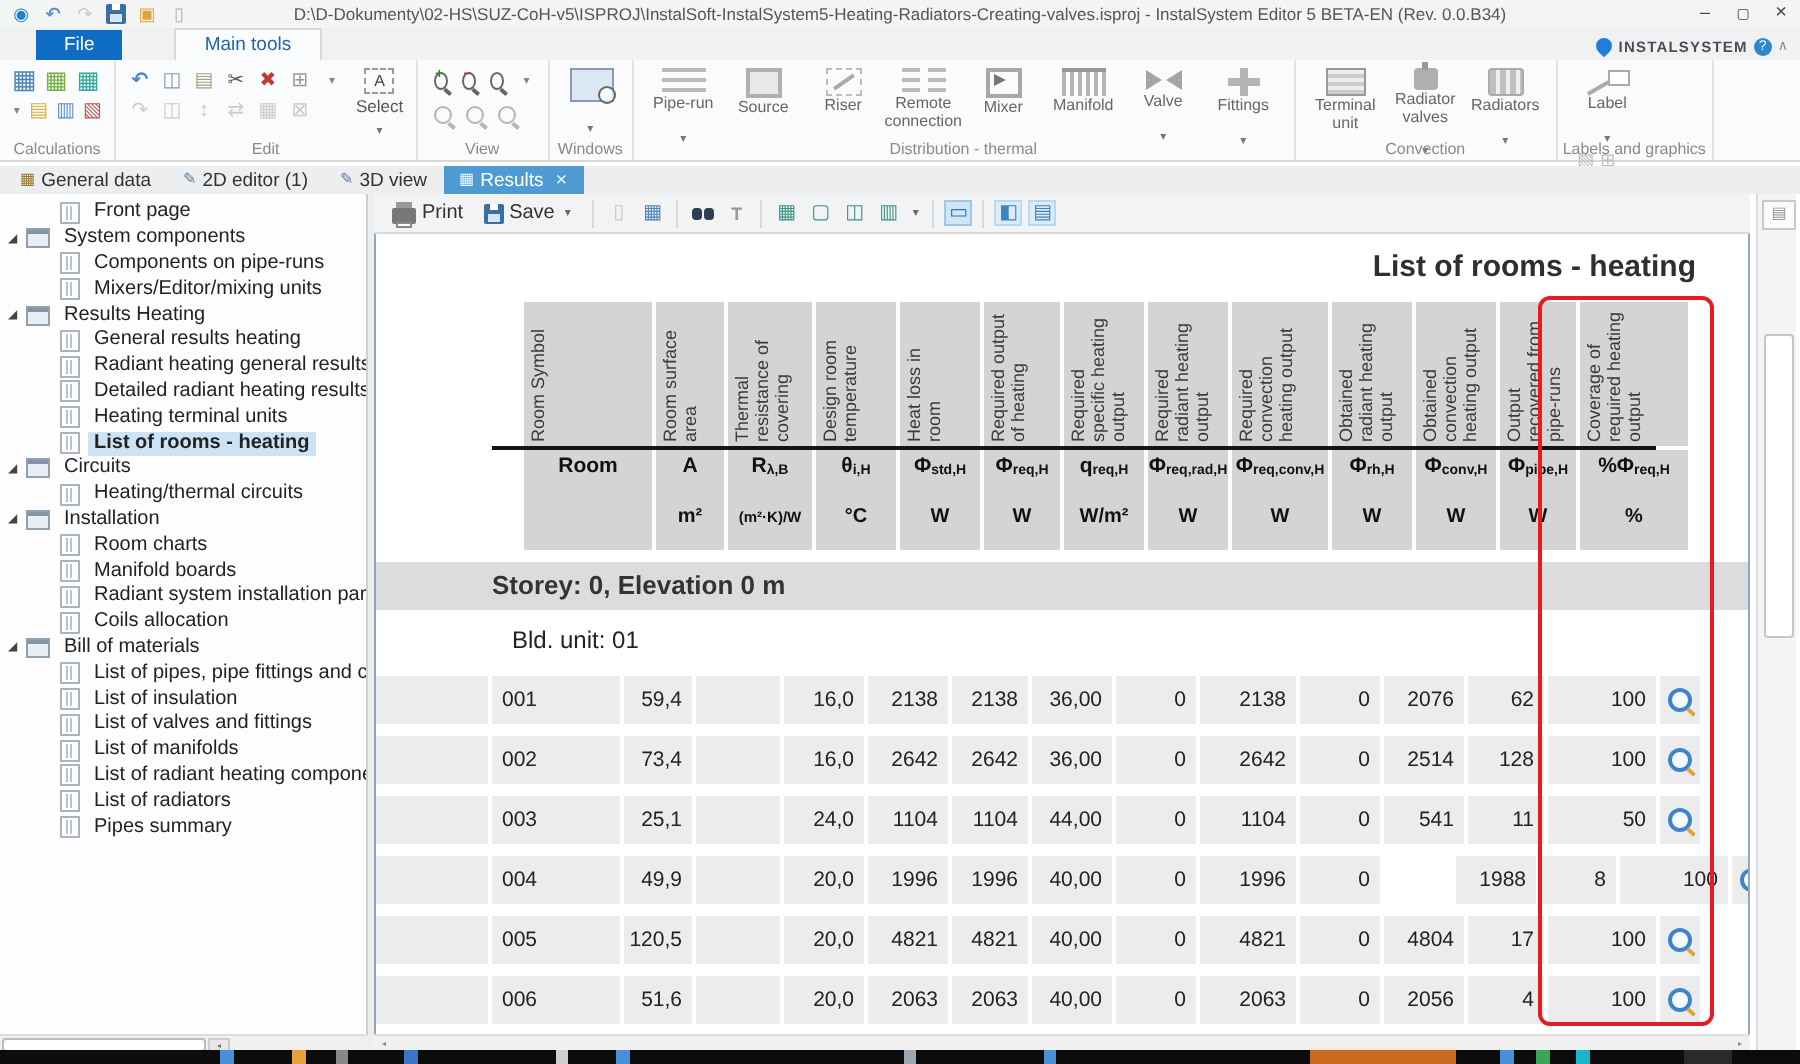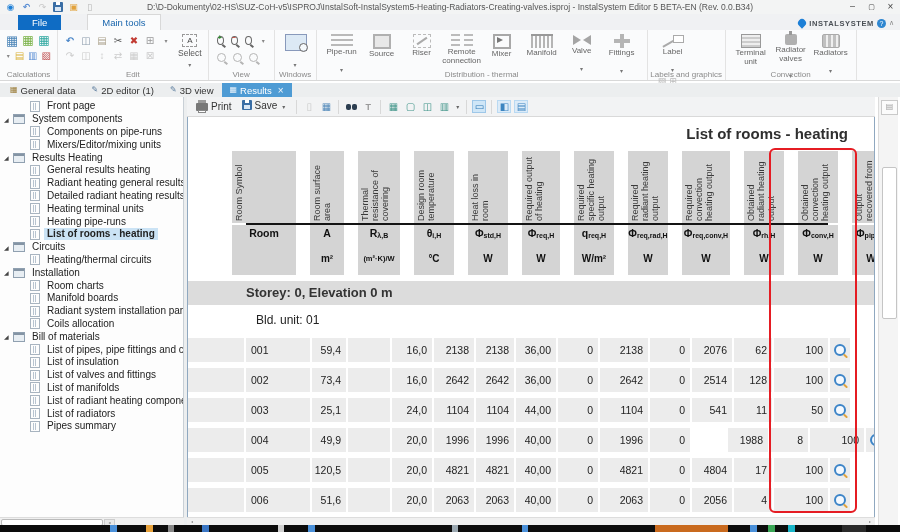--- a/index.html
+++ b/index.html
@@ -135,21 +135,21 @@
   .trow.sel .tlabel{background:#cbe3f5;font-weight:bold}
   .sb-scroll{left:0;top:517px;width:184px;height:8px;background:#f0f0f0;border-top:1px solid #ddd;box-sizing:border-box}
   .sb-thumb{position:absolute;left:1px;top:1px;width:100px;height:5px;background:#fff;border:1px solid #bbb;border-radius:2px}
   .sb-btn{position:absolute;left:104px;top:1px;width:9px;height:6px;background:#e8e8e8;border:1px solid #ccc;font-size:4px;color:#777;line-height:5px;text-align:center}
   .splitter{left:184px;top:97px;width:3px;height:428px;background:#eceeef}
 
   
   .content{left:187px;top:97px;width:688px;height:420px}
   .rtoolbar{position:absolute;left:0;top:0;width:688px;height:20px;background:#f2f3f4;border-bottom:1px solid #d9d9d9;
             display:flex;align-items:center;gap:4px;padding-left:6px;box-sizing:border-box}
-  .tbtn{display:flex;align-items:flex-start;gap:3px;font-size:10px;color:#333;padding:1px 3px}
+  .tbtn{display:flex;align-items:center;gap:3px;font-size:10px;color:#333;padding:1px 3px}
   .i-printer{width:12px;height:8px;background:#777;border-radius:1px;position:relative;margin-top:2px;display:inline-block}
   .i-printer::before{content:'';position:absolute;top:-3px;left:2px;width:8px;height:3px;background:#9a9a9a}
   .i-printer::after{content:'';position:absolute;bottom:-2px;left:2px;width:8px;height:3px;background:#fff;border:1px solid #888;box-sizing:border-box}
   .tsep{width:1px;height:14px;background:#d8d8d8;margin:0 2px}
   .ti{width:14px;height:13px;display:inline-flex;align-items:center;justify-content:center;font-size:10px;border:1px solid transparent;box-sizing:border-box}
   .ti-page::after{content:'▯';color:#c9c9c9}
   .ti-table::after{content:'▦';color:#4d86b8}
   .ti-find::after{content:'';width:5px;height:6px;background:#2c3e50;border-radius:2px;box-shadow:6px 0 0 #2c3e50;margin-left:-6px}
   .ti-font::after{content:'T';color:#9a9a9a;font-weight:bold;font-size:9px}
   .ti-grid-filled::after{content:'▦';color:#3f9488}
@@ -159,21 +159,21 @@
   .ti-caret{width:7px}.ti-caret::after{content:'▾';color:#666;font-size:6px}
   .ti-pane-wide{background:#cfe6f7;border-color:#9ec7e8}.ti-pane-wide::after{content:'▭';color:#2d78b5}
   .ti-pane-left{background:#dcebf8;border-color:#b9d9f2}.ti-pane-left::after{content:'◧';color:#3d85c0}
   .ti-pane-rows{background:#dcebf8;border-color:#b9d9f2}.ti-pane-rows::after{content:'▤';color:#3d85c0}
 
   
   .doc{position:absolute;left:0;top:20px;width:688px;height:400px;background:#fff;
        border-left:1px solid #8fa8c0;border-right:1px solid #8fa8c0;box-sizing:border-box;overflow:hidden}
   .doc-title{position:absolute;top:8px;right:26px;font-size:15px;font-weight:bold;color:#2f2f2f}
   .tablewrap{position:absolute;left:0;top:34px;width:686px}
-  .thead,.symrow,.unitrow{display:flex;gap:14px;margin-left:44px}
+  .thead,.symrow,.unitrow{display:flex;gap:2px;margin-left:74px}
   .hc{background:#d4d4d4;height:72px;flex:none;display:flex;align-items:flex-end;box-sizing:border-box;padding:2px 0 2px 2px}
   .rot{writing-mode:vertical-rl;transform:rotate(180deg);font-size:9px;line-height:10px;color:#3a3a3a;height:66px}
   .hline{height:2px;background:#141414;margin-left:58px;width:582px}
   .symc{background:#d4d4d4;height:16px;flex:none;display:flex;align-items:center;justify-content:center;
         font-weight:bold;font-size:10.5px;color:#111;box-sizing:border-box}
   .symc .sub{font-size:7px;margin-top:4px}
   .unitc{background:#d4d4d4;height:34px;flex:none;display:flex;align-items:center;justify-content:center;
          font-weight:bold;font-size:10px;color:#111;box-sizing:border-box}
   .unitc.small{font-size:7.5px}
   .storey{height:24px;background:#dcdcdc;line-height:24px;padding-left:58px;font-weight:bold;font-size:13px;color:#333;margin-top:6px}
@@ -333,60 +333,60 @@
         </div>
         <div class="rbtn">
           <div class="ri ri-fittings"></div>
           <div class="rlbl">Fittings</div>
           <span class="rcaret"></span>
         </div>
       </div>
     <div class="glabel">Distribution - thermal</div>
   </div>
 
+  <div class="rgroup">
+    <div class="rbtnrow" id="conv-items">
+        <div class="rbtn">
+          <div class="ri ri-terminal-unit"></div>
+          <div class="rlbl">Terminal unit</div>
+        </div>
+        <div class="rbtn">
+          <div class="ri ri-radiator-valves"></div>
+          <div class="rlbl">Radiator valves</div>
+          <span class="rcaret"></span>
+        </div>
+        <div class="rbtn">
+          <div class="ri ri-radiators"></div>
+          <div class="rlbl">Radiators</div>
+          <span class="rcaret"></span>
+        </div>
+      </div>
+    <div class="glabel">Convection</div>
+  </div>
+
   <div class="rgroup" style="width:78px">
     <div class="rbtnrow" id="label-items" style="display:inline-flex">
         <div class="rbtn">
           <div class="ri ri-label"></div>
           <div class="rlbl">Label</div>
           <span class="rcaret"></span>
         </div>
       </div>
     <div style="display:inline-block;vertical-align:top;margin-left:4px">
       <div class="lg-small">
         <span class="lgx"></span>
         <span class="lgy"></span>
       </div>
       <div class="lg-small">
         <span class="lgy"></span>
         <span class="lgx"></span>
       </div>
     </div>
     <div class="glabel">Labels and graphics</div>
   </div>
-
-  <div class="rgroup">
-    <div class="rbtnrow" id="conv-items">
-        <div class="rbtn">
-          <div class="ri ri-terminal-unit"></div>
-          <div class="rlbl">Terminal unit</div>
-        </div>
-        <div class="rbtn">
-          <div class="ri ri-radiator-valves"></div>
-          <div class="rlbl">Radiator valves</div>
-          <span class="rcaret"></span>
-        </div>
-        <div class="rbtn">
-          <div class="ri ri-radiators"></div>
-          <div class="rlbl">Radiators</div>
-          <span class="rcaret"></span>
-        </div>
-      </div>
-    <div class="glabel">Convection</div>
-  </div>
 </div>
 
 <div class="abs doctabs" id="doc-tab-bar">
     <div class="dtab">
       <span class="dti dti-form"></span>
       <span class="dtl">General data</span>
     </div>
     <div class="dtab">
       <span class="dti dti-pencil"></span>
       <span class="dtl">2D editor (1)</span>
@@ -433,24 +433,20 @@
       <span class="ticon-leaf"></span>
       <span class="tlabel">Radiant heating general results</span>
     </div>
     <div class="trow leaf">
       <span class="ticon-leaf"></span>
       <span class="tlabel">Detailed radiant heating results</span>
     </div>
     <div class="trow leaf">
       <span class="ticon-leaf"></span>
       <span class="tlabel">Heating terminal units</span>
-    </div>
-    <div class="trow leaf">
-      <span class="ticon-leaf"></span>
-      <span class="tlabel">Heating pipe-runs</span>
     </div>
     <div class="trow leaf sel">
       <span class="ticon-leaf"></span>
       <span class="tlabel">List of rooms - heating</span>
     </div>
     <div class="trow root">
       <span class="tarrow"></span>
       <span class="ticon-root"></span>
       <span class="tlabel">Circuits</span>
     </div>

